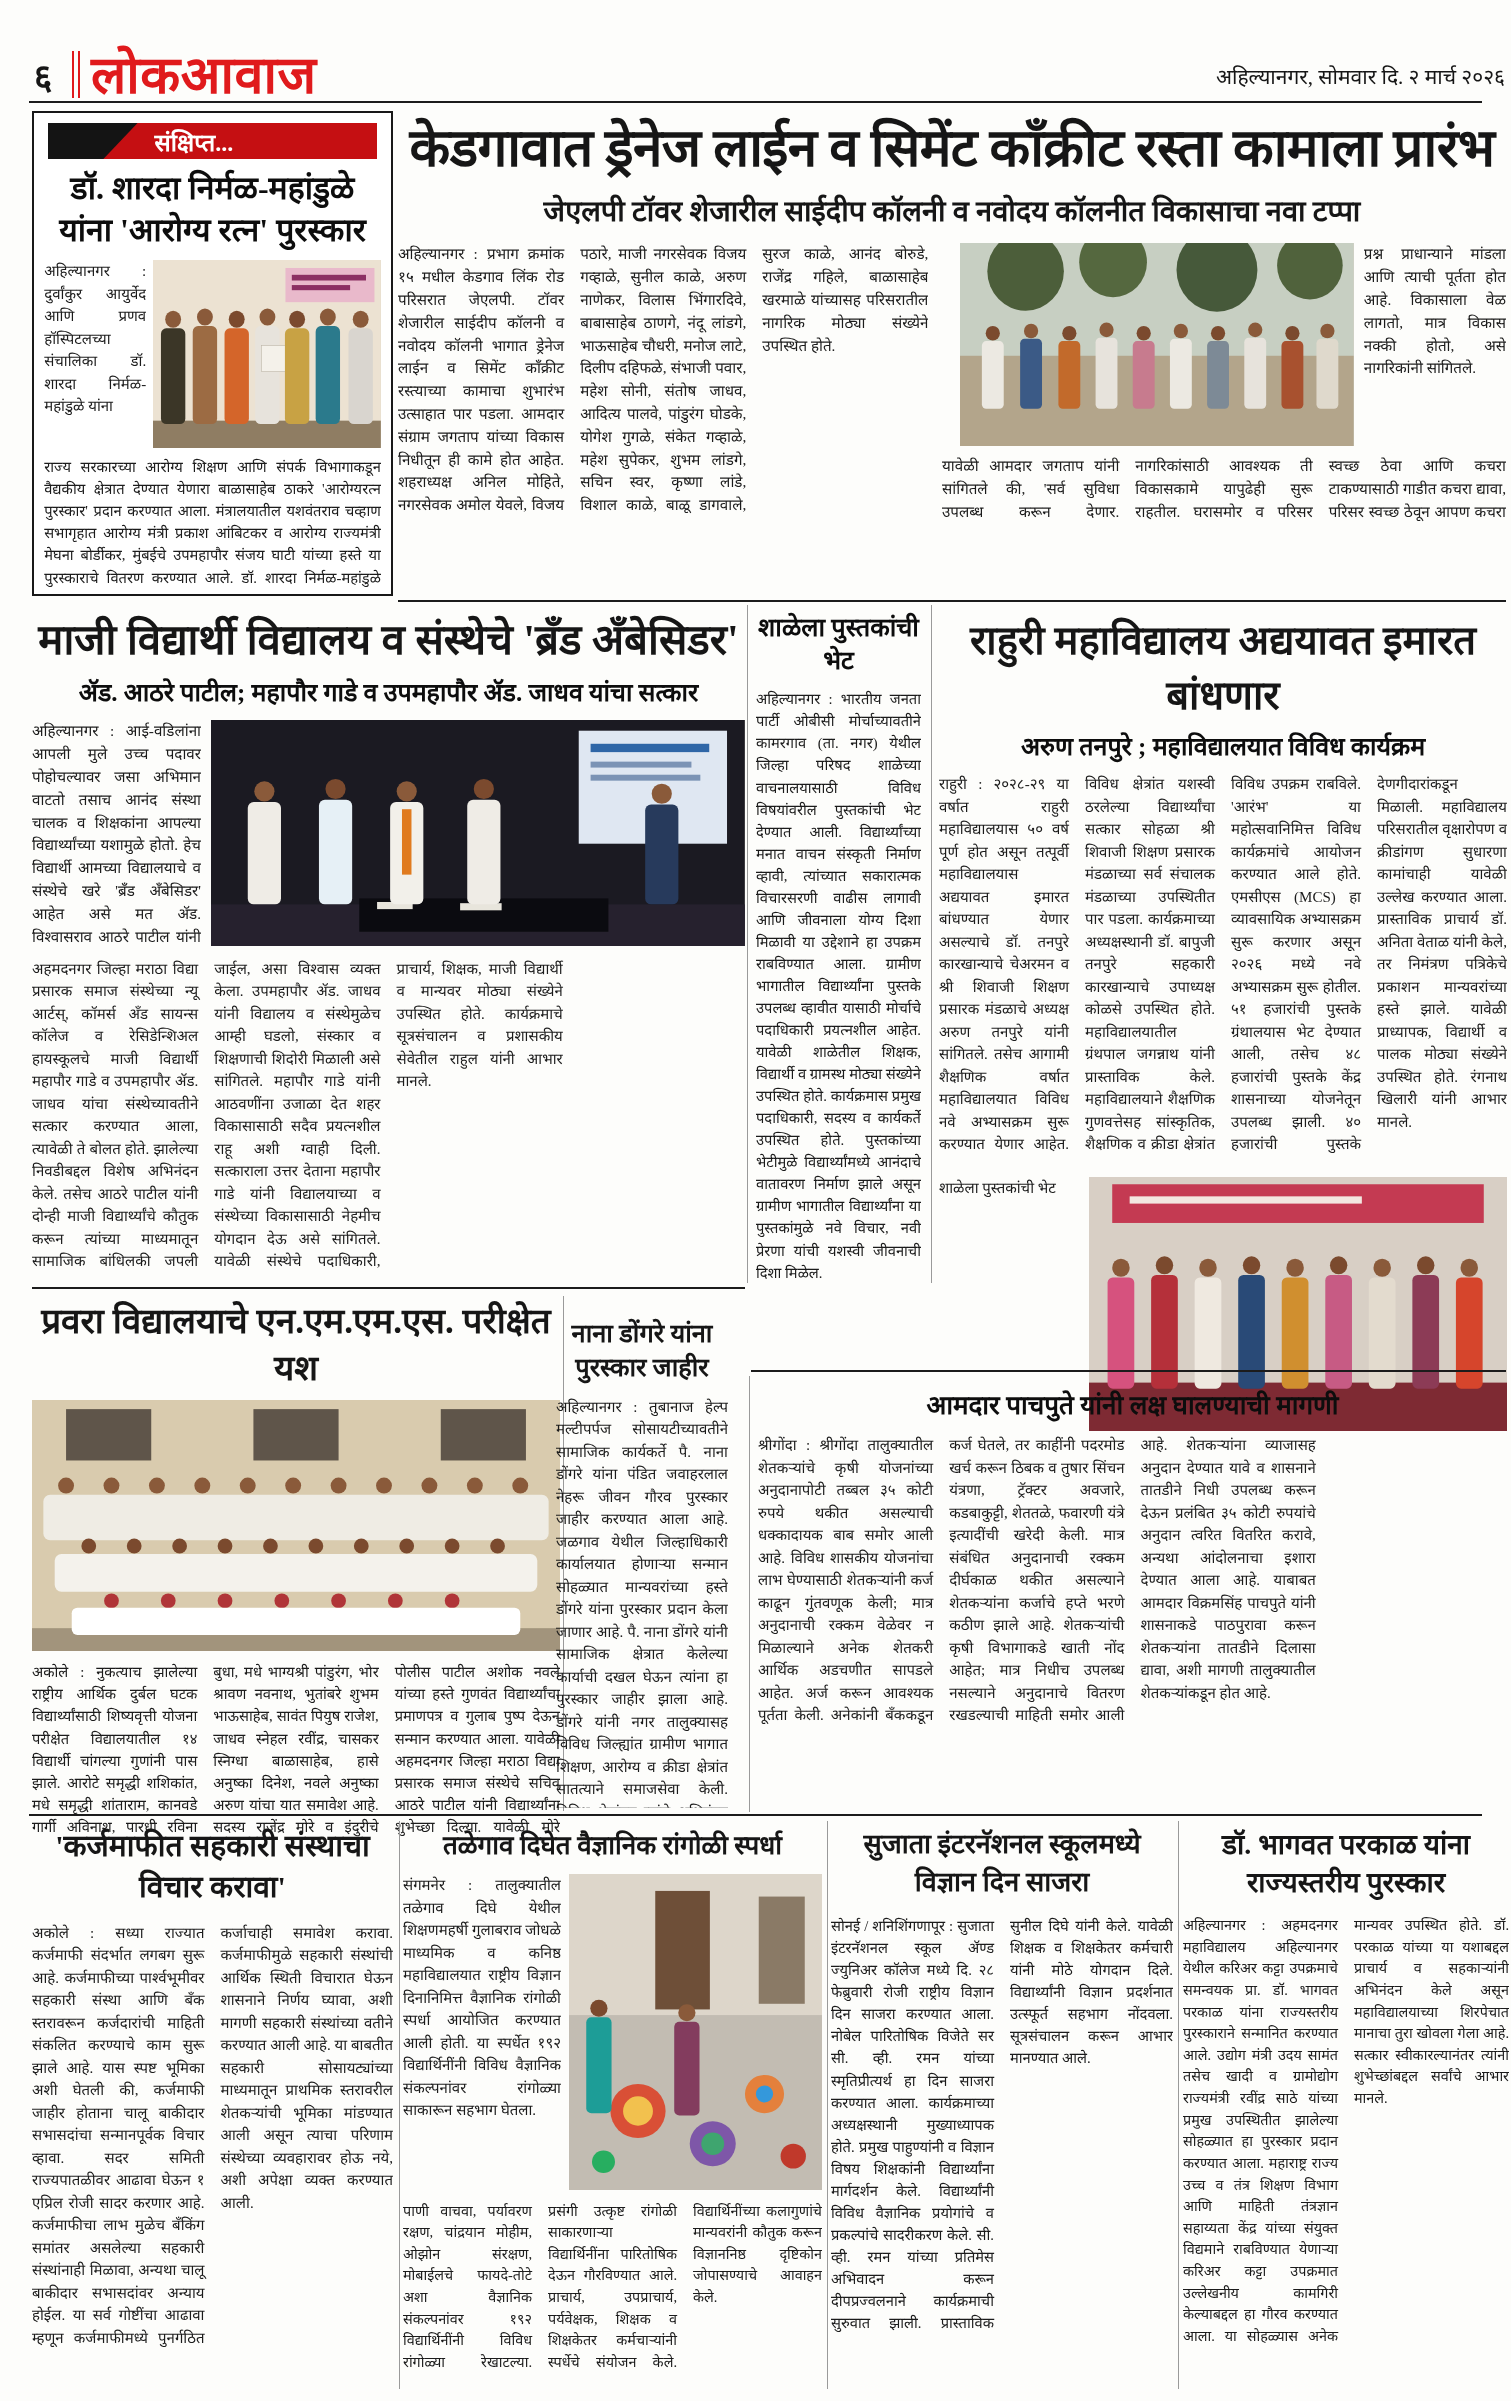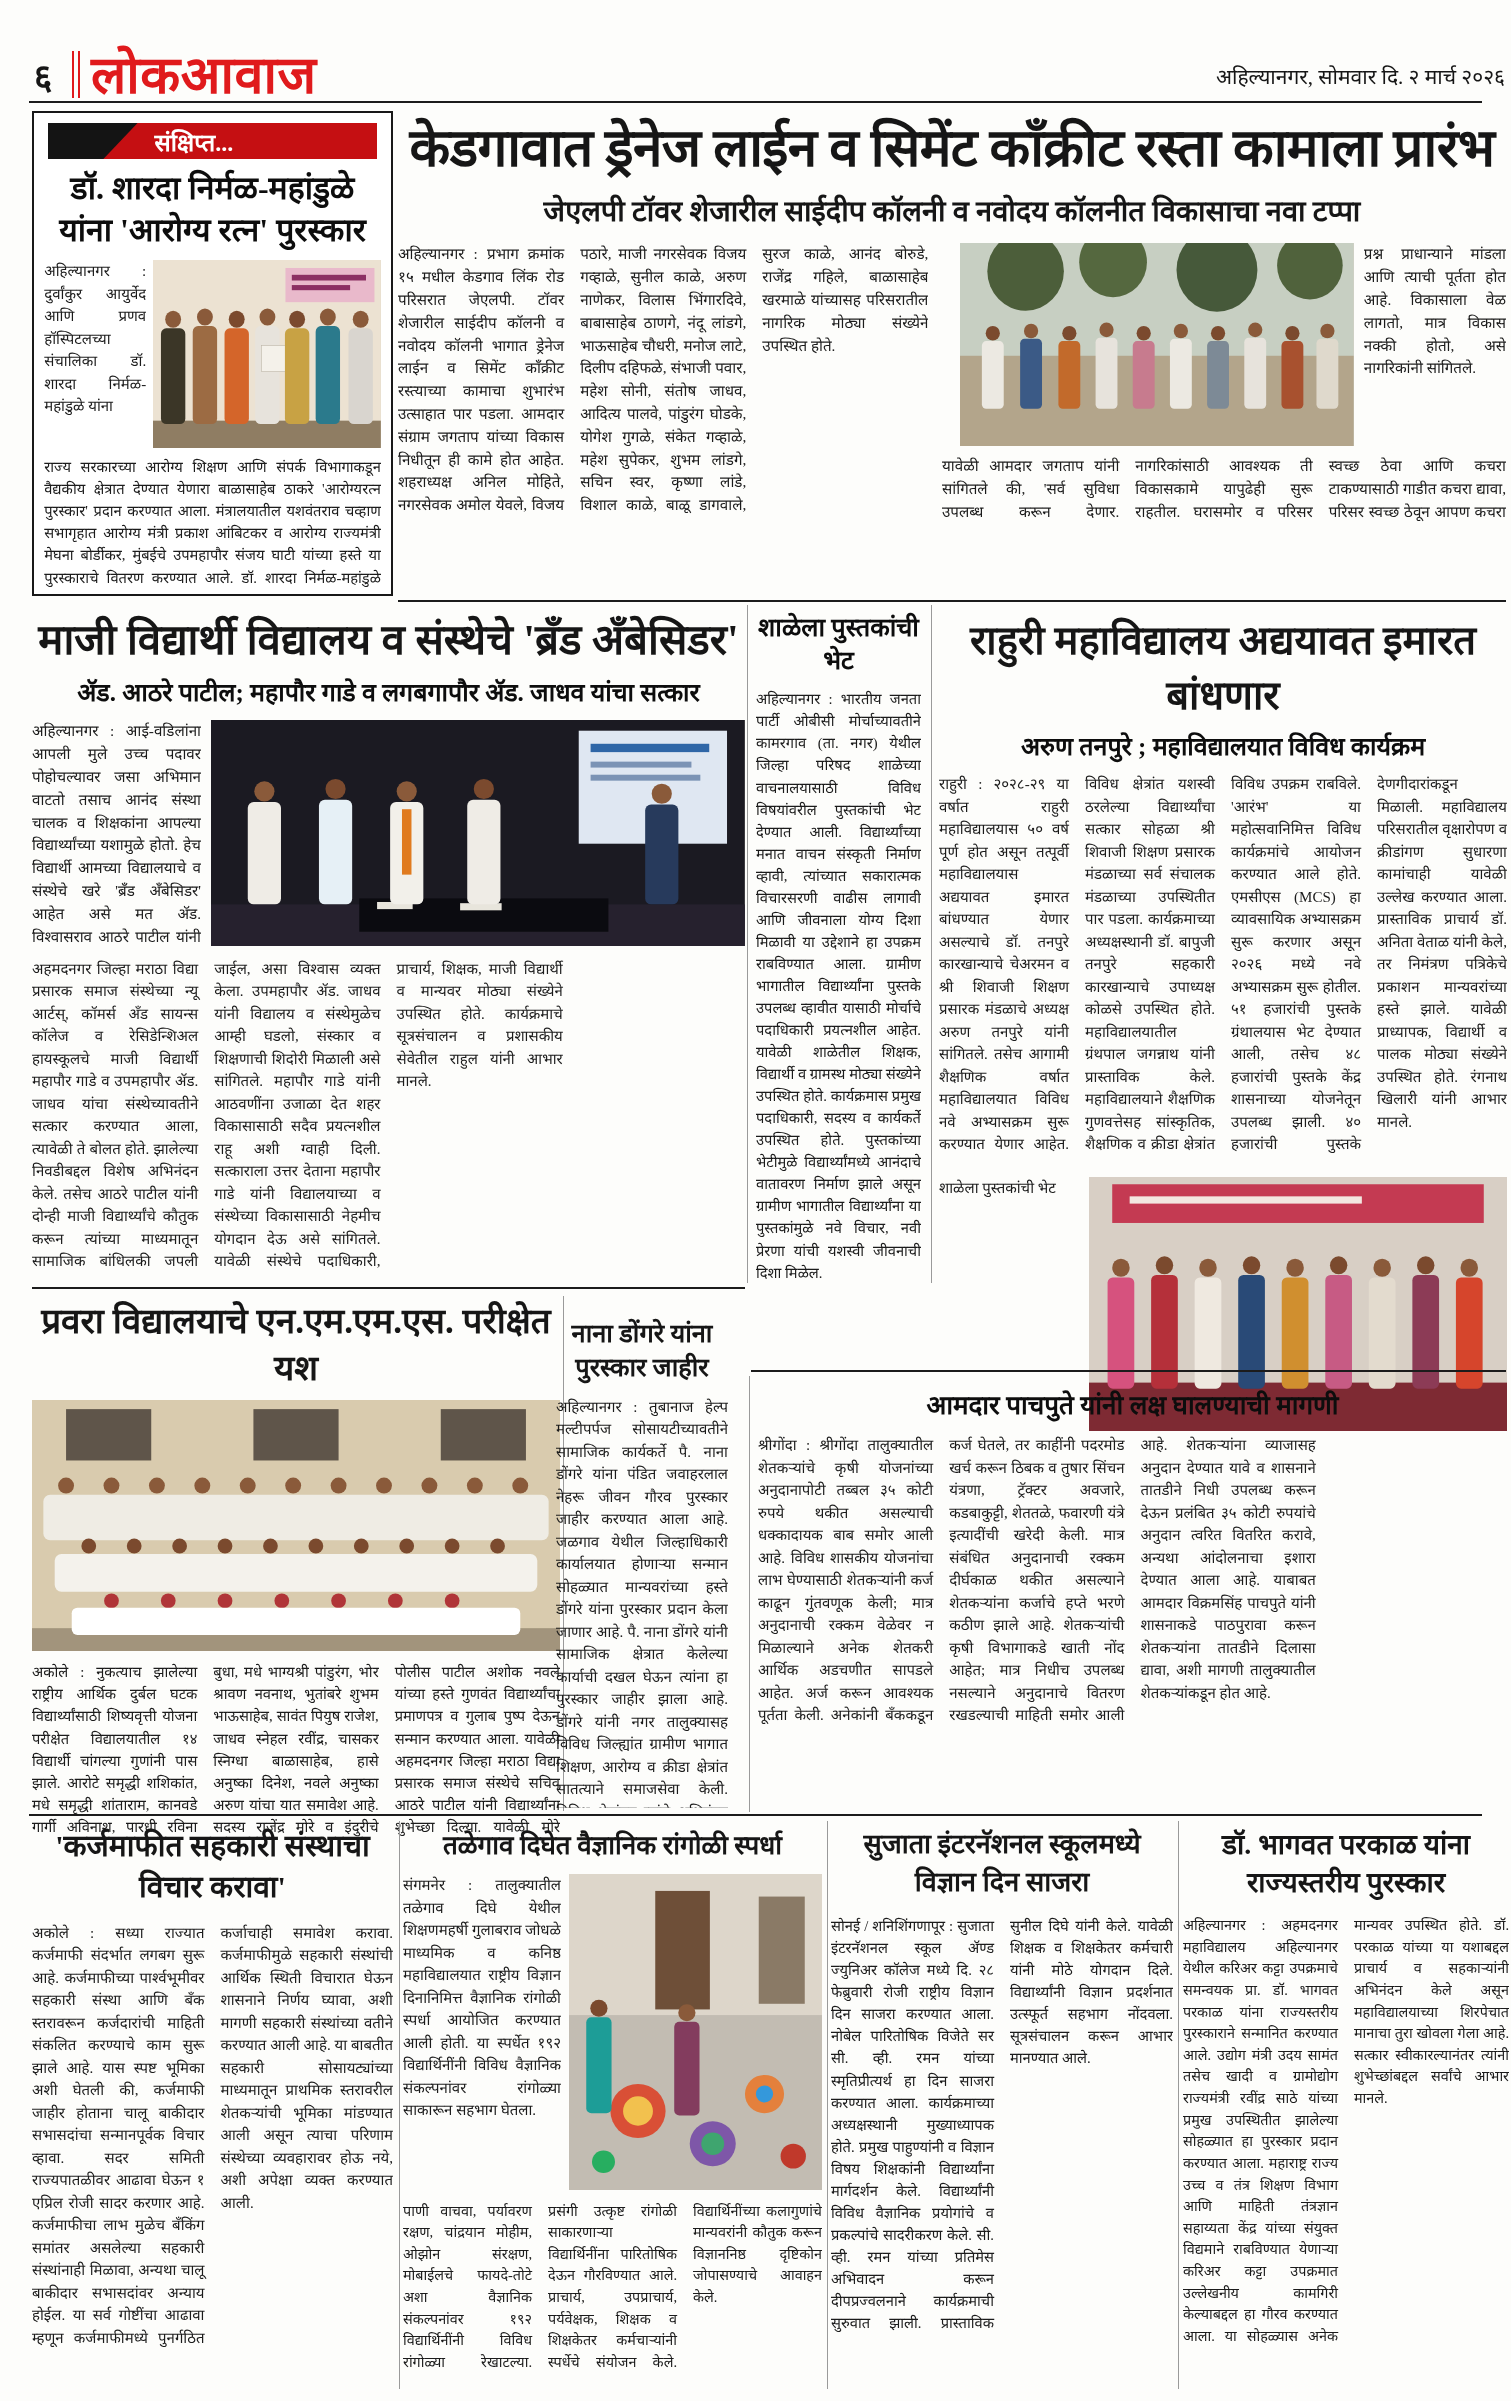--- a/index.html
+++ b/index.html
@@ -130,21 +130,21 @@
         </div>
         <div class="body-text just c3" style="margin-top:9px; height:85px;">यावेळी आमदार जगताप यांनी सांगितले की, 'सर्व सुविधा उपलब्ध करून देणार. नागरिकांसाठी आवश्यक ती विकासकामे यापुढेही सुरू राहतील. घरासमोर व परिसर स्वच्छ ठेवा आणि कचरा टाकण्यासाठी गाडीत कचरा द्यावा, परिसर स्वच्छ ठेवून आपण कचरा मुक्त करण्यासाठी जनजागृती करू, असे आवाहन यावेळी करण्यात आले.</div>
       </div>
     </div>
   </div>
 
   <div class="abs hdiv" style="left:398px; top:600px; width:1108px; height:1.7px;"></div>
 
   <div class="abs" style="left:32px; top:609px; width:713px;">
     <div class="sec-h center" style="font-size:42px;">माजी विद्यार्थी विद्यालय व संस्थेचे 'ब्रँड अँबेसिडर'</div>
-    <div class="center headline" style="font-size:25px; margin-top:8px;">ॲड. आठरे पाटील; महापौर गाडे व लगबगापौर ॲड. जाधव यांचा सत्कार</div>
+    <div class="center headline" style="font-size:25px; margin-top:8px;">ॲड. आठरे पाटील; महापौर गाडे व उपमहापौर ॲड. जाधव यांचा सत्कार</div>
     <div class="flexrow" style="margin-top:12.4px; gap:10.2px;">
       <div class="body-text just" style="width:169px; height:226px;">अहिल्यानगर : आई-वडिलांना आपली मुले उच्च पदावर पोहोचल्यावर जसा अभिमान वाटतो तसाच आनंद संस्था चालक व शिक्षकांना आपल्या विद्यार्थ्यांच्या यशामुळे होतो. हेच विद्यार्थी आमच्या विद्यालयाचे व संस्थेचे खरे 'ब्रँड अँबेसिडर' आहेत असे मत ॲड. विश्वासराव आठरे पाटील यांनी व्यक्त केले.</div>
       <div class="photo" style="flex:1; height:226px;">
         <svg viewBox="0 0 900 380" preserveAspectRatio="none">
           <rect width="900" height="380" fill="#1b1a22"></rect>
           <rect x="620" y="18" width="250" height="190" fill="#dfe7f2"></rect>
           <rect x="640" y="40" width="200" height="14" fill="#2f66a7"></rect>
           <rect x="640" y="70" width="170" height="10" fill="#7b93b5"></rect>
           <rect x="640" y="92" width="185" height="10" fill="#7b93b5"></rect>
           <rect y="310" width="900" height="70" fill="#26212e"></rect>

